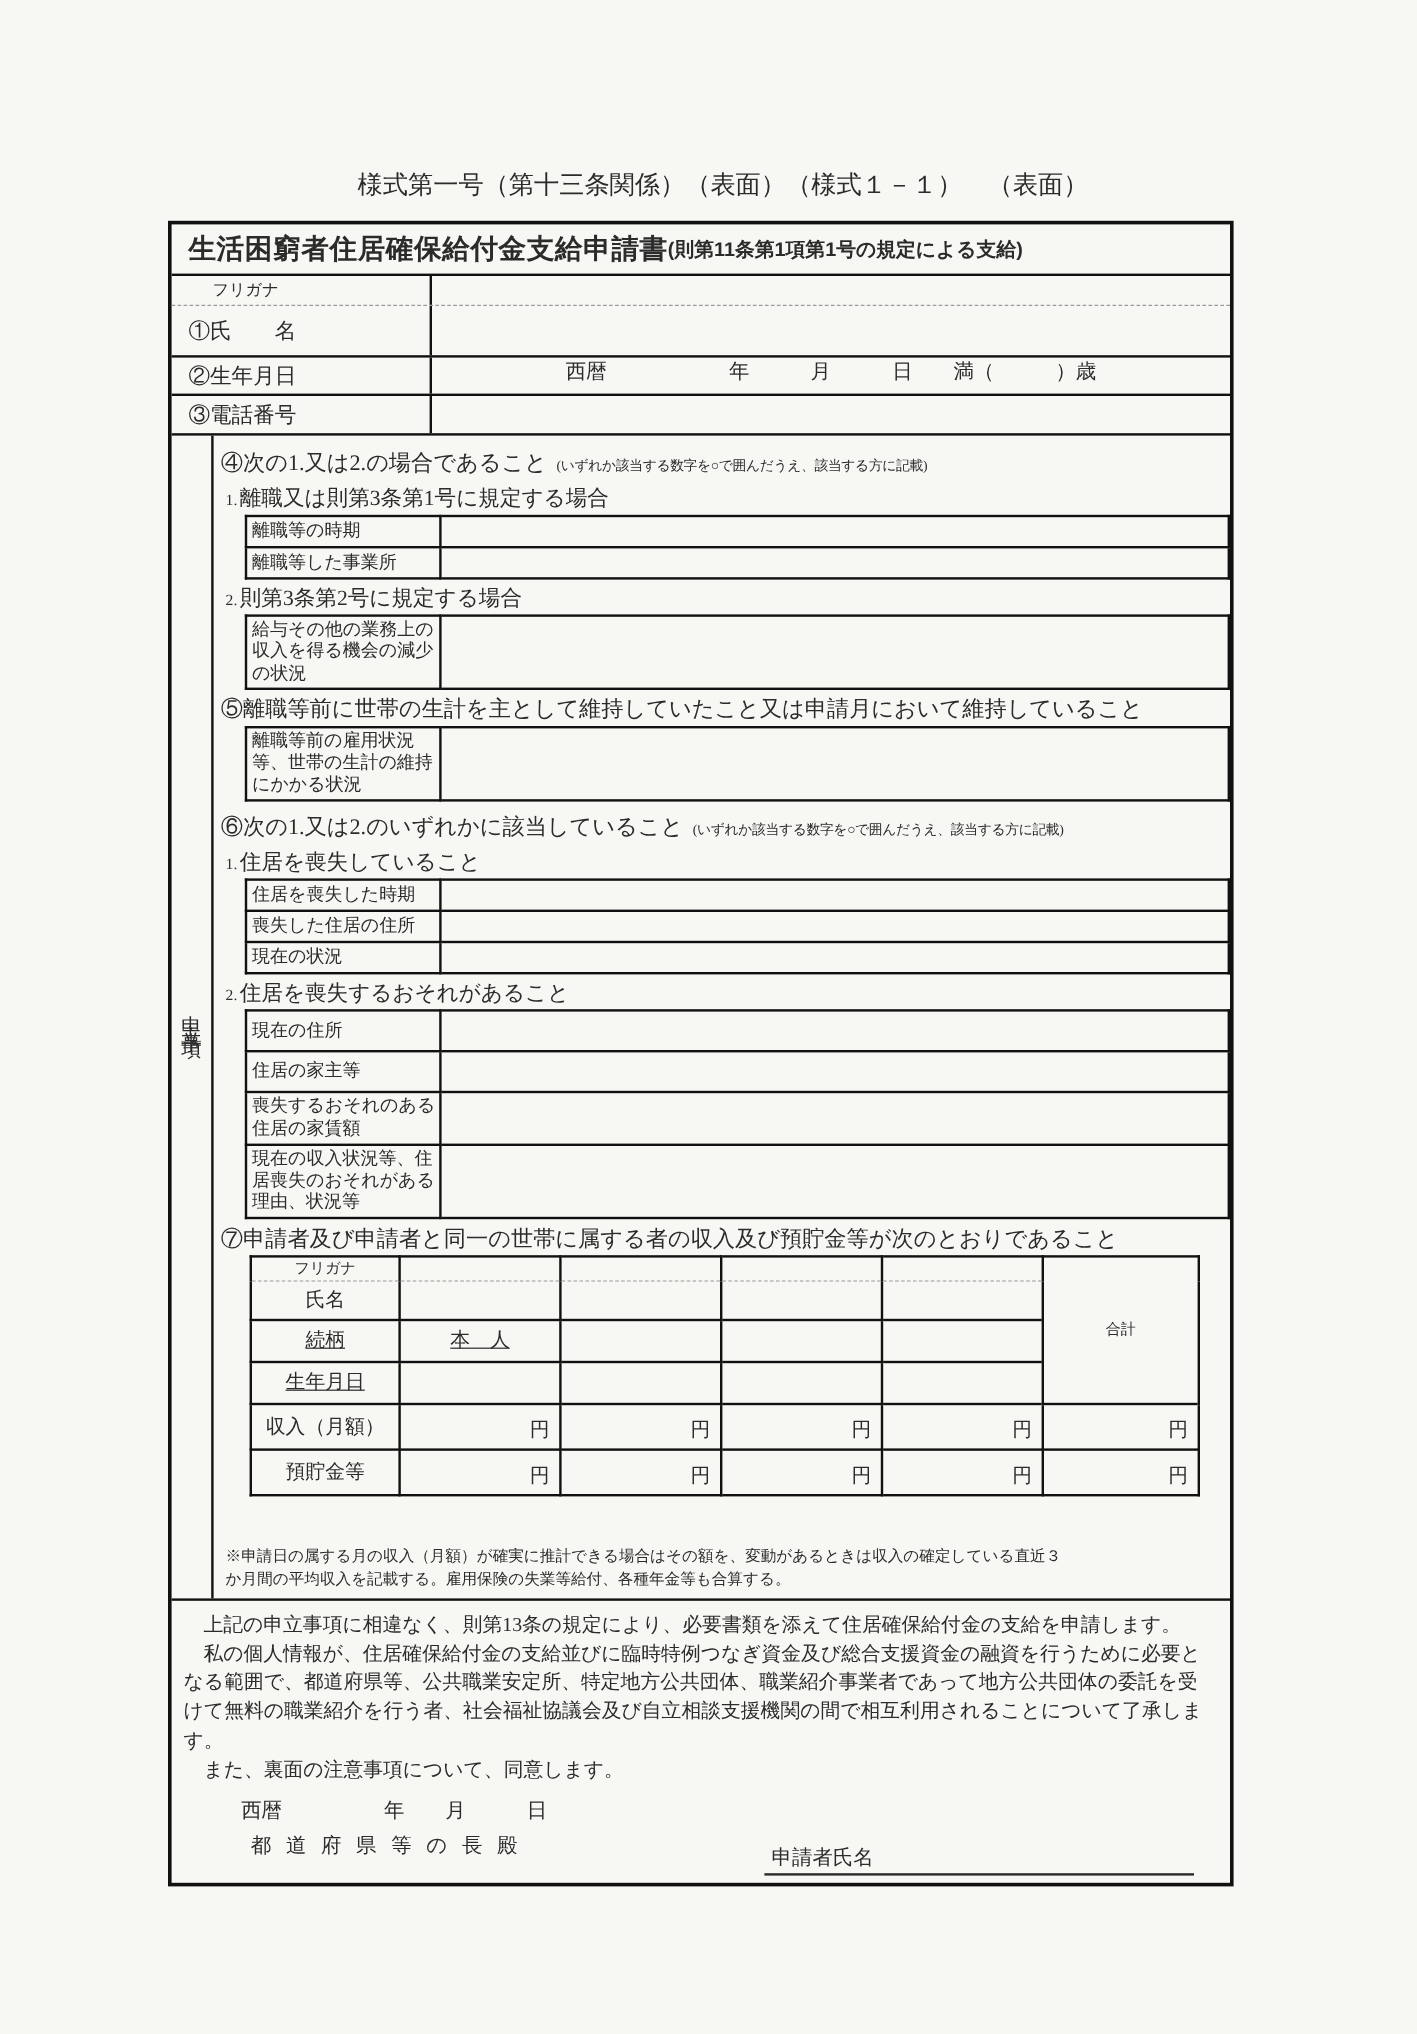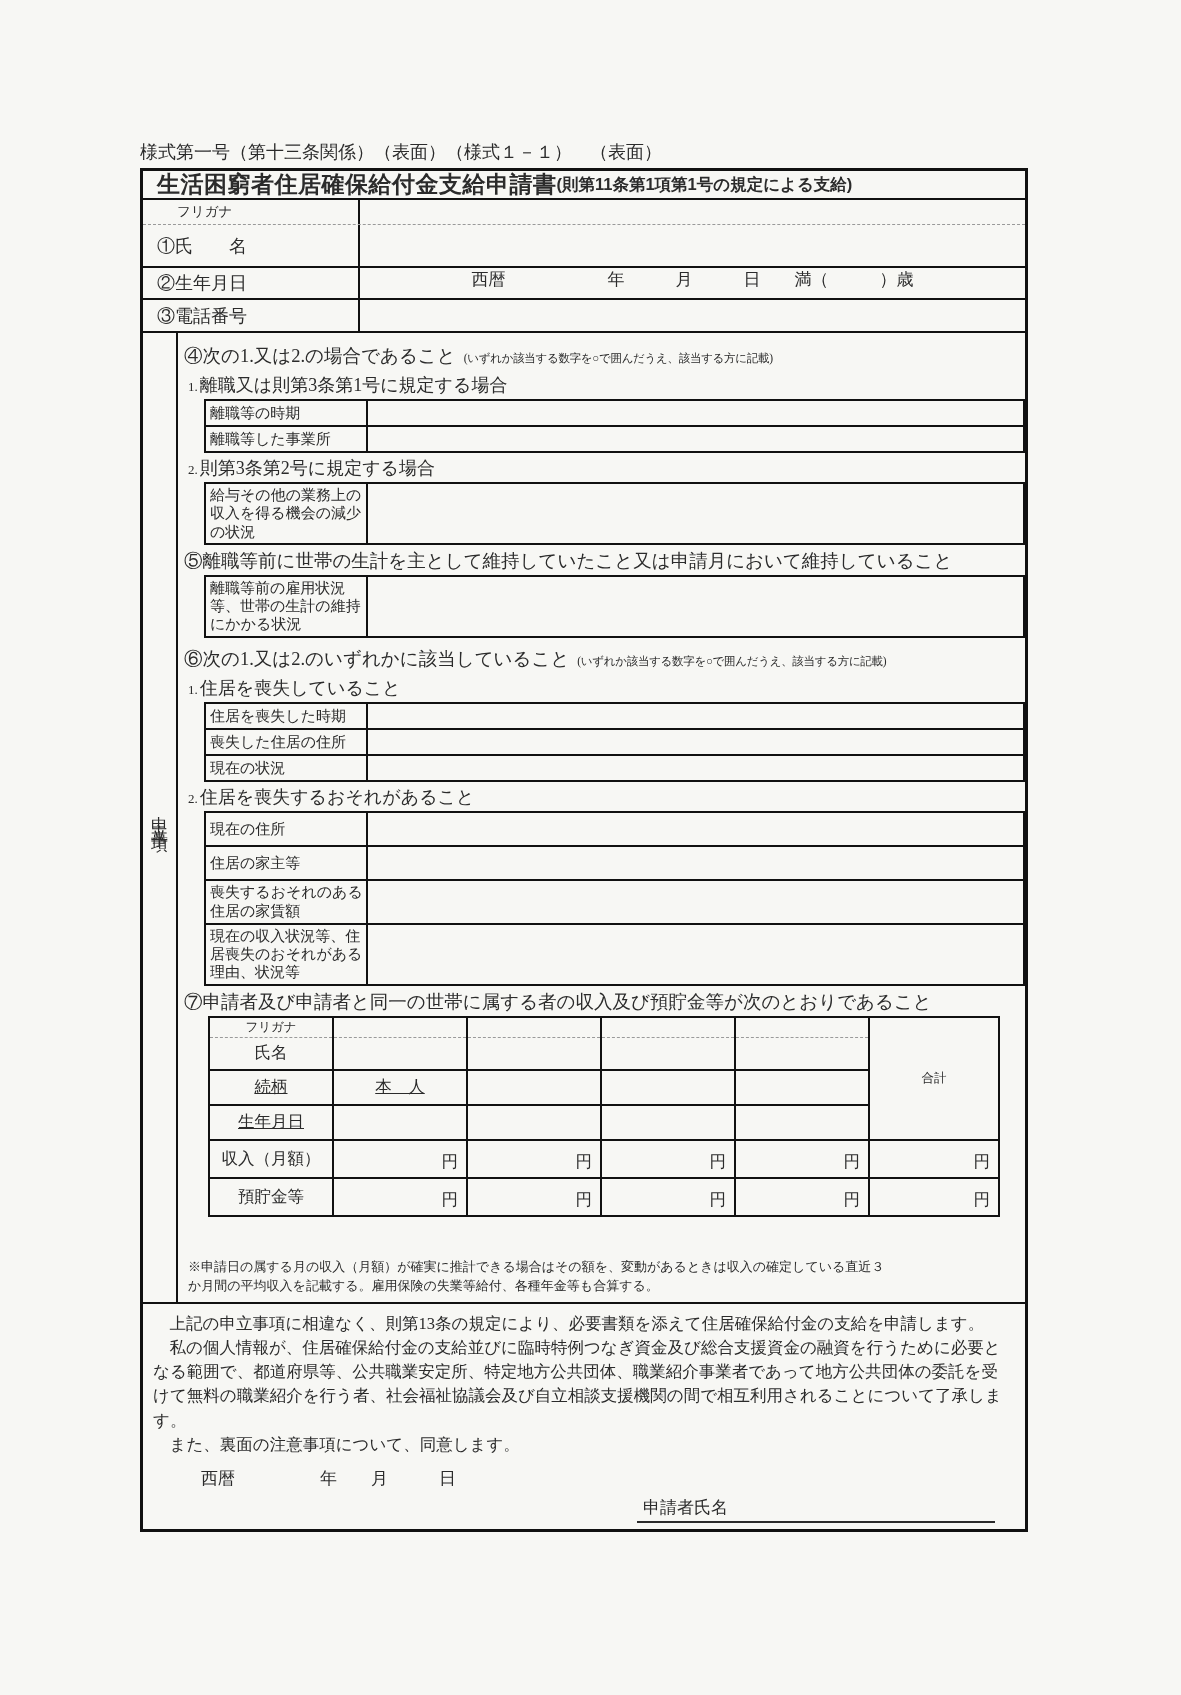--- a/index.html
+++ b/index.html
@@ -4,25 +4,25 @@
 <style>
   * { margin:0; padding:0; box-sizing:border-box; }
   html,body { background:#e9e9e7; }
   .page {
     position:relative; width:1181px; height:1695px; margin:0 auto;
     background:#f7f7f4; color:#2b2b2b;
     font-family:"Liberation Serif","DejaVu Serif",serif;
     overflow:hidden;
   }
   .sheet { position:absolute; left:140px; top:140px; width:925px; }
-  .hdr-line { display:flex; justify-content:flex-start; width:925px; font-size:18px; margin-bottom:4px; }
+  .hdr-line { display:flex; justify-content:center; width:925px; font-size:21px; margin-bottom:16px; }
   .outer-box { width:888px; border:3px solid #111; background:transparent; }
 
   
-  .title-row { display:flex; align-items:center; border-bottom:2px solid #111; height:29px; padding-left:14px; }
+  .title-row { display:flex; align-items:center; border-bottom:2px solid #111; height:43px; padding-left:14px; }
   .title-main { font-family:"Liberation Sans","DejaVu Sans",sans-serif; font-weight:bold; font-size:23px; letter-spacing:.5px; }
   .title-sub  { font-family:"Liberation Sans","DejaVu Sans",sans-serif; font-weight:bold; font-size:16.5px; }
 
   
   .info-row { display:flex; }
   .info-label { width:217px; border-right:2px solid #111; display:flex; align-items:center; }
   .info-value { flex:1; display:flex; }
   .row-furigana { height:25px; border-bottom:1px dashed #9a9a9a; font-size:13.5px; }
   .row-furigana .info-label { padding-left:34px; }
   .row-name { height:43px; border-bottom:2px solid #111; }
@@ -278,19 +278,20 @@
 
         </div>
       </div>
 
       <div class="footer">
         <p>　上記の申立事項に相違なく、則第13条の規定により、必要書類を添えて住居確保給付金の支給を申請します。</p>
         <p>　私の個人情報が、住居確保給付金の支給並びに臨時特例つなぎ資金及び総合支援資金の融資を行うために必要となる範囲で、都道府県等、公共職業安定所、特定地方公共団体、職業紹介事業者であって地方公共団体の委託を受けて無料の職業紹介を行う者、社会福祉協議会及び自立相談支援機関の間で相互利用されることについて了承します。</p>
         <p>　また、裏面の注意事項について、同意します。</p>
         <div class="f-date">西暦　　　　　年　　月　　　日</div>
         <div class="f-last">
+          <div class="addressee">都 道 府 県 等 の 長 殿</div>
           <div class="signature">申請者氏名</div>
         </div>
       </div>
 
     </div>
   </div>
 </div>
 
 </body></html>

